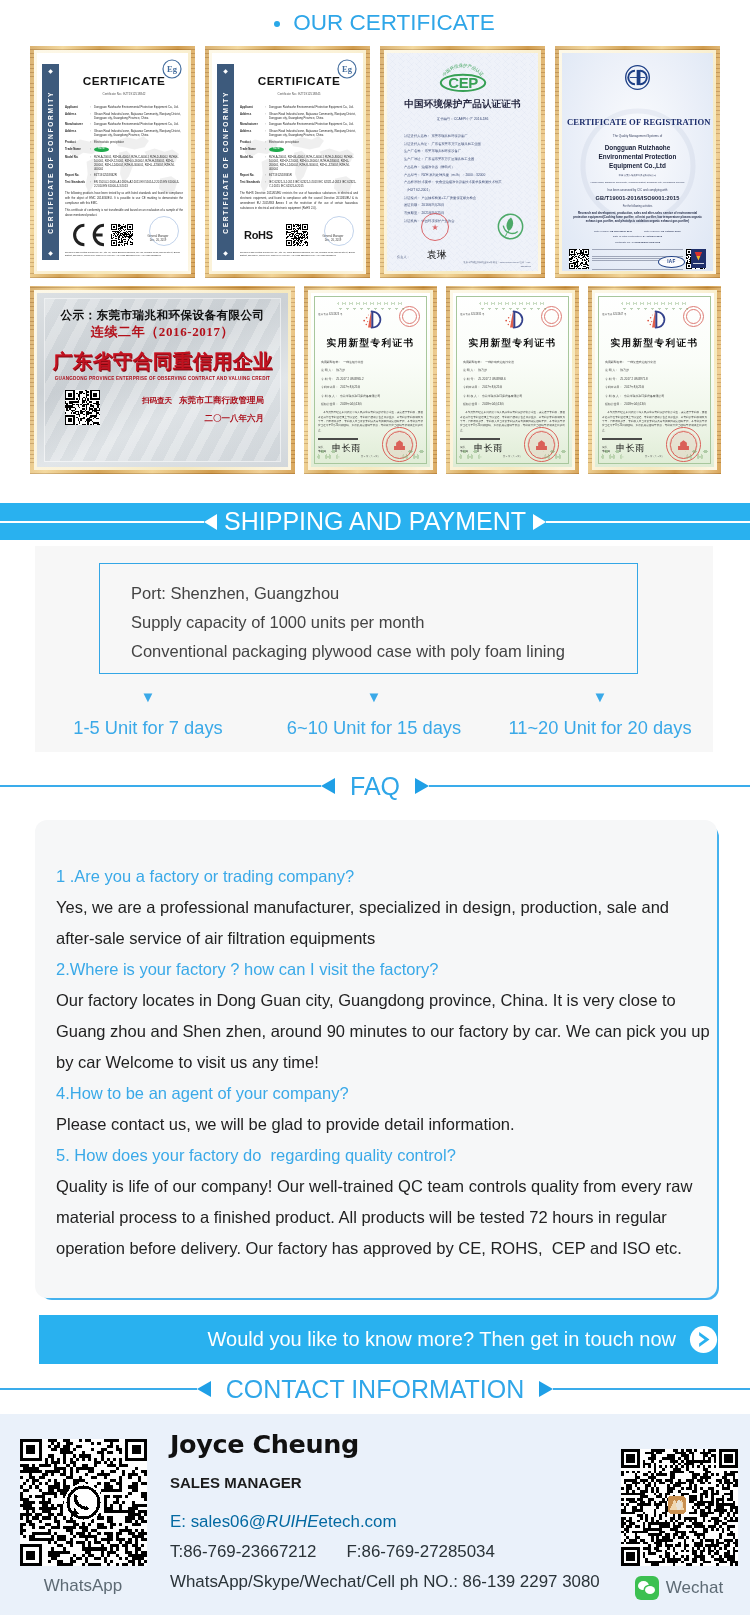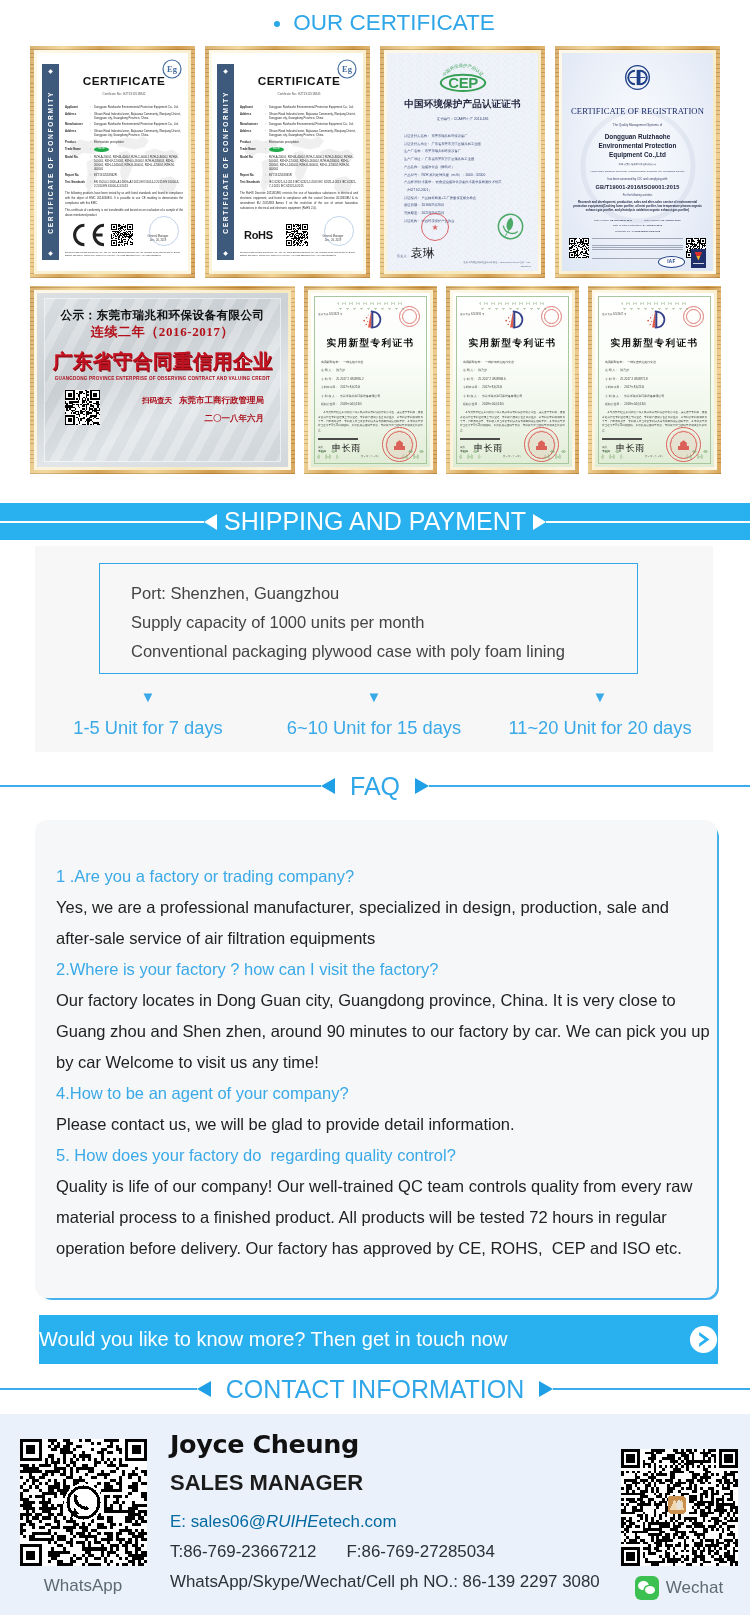--- a/index.html
+++ b/index.html
@@ -68,30 +68,30 @@
   .ceph1{font-size:9.6px;font-weight:bold;color:#24263f;margin-top:1px;letter-spacing:.1px;position:relative;}
   .ceph2{font-size:3.4px;color:#3b4a74;margin-top:6px;position:relative;}
   .cepfields{margin-top:12px;text-align:left;padding-left:11px;position:relative;}
   .crow2{font-size:3.3px;line-height:7.7px;color:#3b4a74;white-space:nowrap;}
   .ck2{margin-right:1px;}
   .cepstamp{position:absolute;left:34px;bottom:30px;width:26px;height:26px;border:1.2px solid #d3383b;border-radius:50%;opacity:.75;}
   .cepstamp:after{content:"\2605";position:absolute;left:50%;top:50%;transform:translate(-50%,-50%);color:#d3383b;font-size:8px;}
   .cepmark{position:absolute;right:14px;bottom:27px;opacity:.88;}
   .cepsign{position:absolute;left:10px;bottom:9px;text-align:left;}
   .cepsign .l{font-size:3.2px;color:#3b4a74;}
-  .cepsign .s{font-size:12px;color:#1a1a1a;font-family:"Liberation Serif",serif;margin-left:1px;}
+  .cepsign .s{font-size:10px;color:#1a1a1a;font-family:"Liberation Serif",serif;margin-left:17px;}
   .cepfoot{position:absolute;right:7px;bottom:3px;font-size:2.3px;color:#55607f;text-align:right;line-height:3.4px;width:70px;}
 
   
   .csheet.iso{background:radial-gradient(ellipse at 50% 42%,#fbfcfe 0%,#edf1f9 48%,#dde6f4 100%);
     padding:6px 5px 4px 5px;box-sizing:border-box;text-align:center;color:#27304a;}
   .csheet.iso:before{content:"";position:absolute;left:50%;top:52%;transform:translate(-50%,-50%);
     width:105px;height:105px;border-radius:50%;border:5px solid rgba(120,140,180,.10);}
   .isologo{margin-top:5px;position:relative;}
-  .isoh1{font-size:8.6px;font-weight:normal;color:#1b2c6a;margin-top:11px;letter-spacing:.1px;white-space:nowrap;
+  .isoh1{font-size:8.6px;font-weight:bold;color:#1b2c6a;margin-top:22px;letter-spacing:.1px;white-space:nowrap;
     font-family:"Liberation Serif",serif;position:relative;}
   .isosub{font-size:3.0px;margin-top:7px;color:#3a4463;position:relative;}
   .isoco{font-size:6.4px;font-weight:bold;margin-top:5px;line-height:9.2px;color:#161d36;position:relative;}
   .isocn{font-size:2.3px;margin-top:3px;color:#3a4463;position:relative;}
   .isoad{font-size:2.3px;margin-top:4px;color:#3a4463;position:relative;}
   .isoas{font-size:2.9px;margin-top:5px;color:#3a4463;position:relative;}
   .isostd{font-size:5.6px;font-weight:bold;margin-top:3px;letter-spacing:.1px;color:#161d36;position:relative;}
   .isoal{font-size:2.6px;margin-top:4px;color:#3a4463;position:relative;}
   .isoac{font-size:2.9px;line-height:4.3px;margin-top:3px;font-weight:bold;color:#222b48;position:relative;padding:0 5px;}
   .isodates{display:flex;justify-content:center;gap:12px;font-size:2.5px;margin-top:6px;color:#3a4463;position:relative;}
@@ -198,38 +198,38 @@
   .faq-shadow{position:absolute;left:5px;right:0;top:5px;bottom:0;border-radius:12px;background:#45b2ee;}
   .faq-shadow:before{content:"";position:absolute;left:0;top:0;width:62%;height:62%;
      background:#fff;border-top-left-radius:12px;}
   .faq-card{position:absolute;left:0;top:0;right:2.5px;bottom:2.5px;background:#f6f7f8;border-radius:12px;
      padding:41px 0 0 21px;box-sizing:border-box;}
   .faq-q{color:#3aa9e8;font-size:16.5px;line-height:31px;white-space:pre-wrap;}
   .faq-a{color:#222;font-size:16.5px;line-height:31px;}
   .faq-a>div{white-space:pre-wrap;}
 
   
-  .cta{margin:15px 32px 0 39px;height:49px;background:#29b1ef;display:flex;align-items:center;justify-content:space-between;}
+  .cta{margin:15px 32px 0 39px;height:49px;background:#29b1ef;display:flex;align-items:center;justify-content:flex-end;}
   .cta .t{color:#fff;font-size:20px;}
   .cta .circ{margin-left:13px;width:29px;height:29px;line-height:0;}
 
   
   .contact{background:#eaf1fa;height:201px;position:relative;}
   .qr{position:absolute;text-align:center;}
   .qr.qr-left{left:19px;top:25px;width:128px;}
   .qr.qr-right{left:620px;top:35px;width:118px;}
   .qr .qrimg{display:inline-block;line-height:0;background:#fff;}
   .qr .lbl{font-size:17px;color:#5d6a74;margin-top:6px;}
   .qr .lbl.wc{display:flex;align-items:center;justify-content:center;gap:7px;}
   .wcicon{width:24px;height:24px;border-radius:6px;background:#3cc051;position:relative;display:inline-block;flex:none;}
   .wcicon:before{content:"";position:absolute;left:3px;top:5px;width:11px;height:9px;border-radius:50% 50% 45% 45%/55% 55% 45% 45%;background:#fff;}
   .wcicon:after{content:"";position:absolute;left:10px;top:10px;width:10px;height:8px;border-radius:50%;background:#fff;box-shadow:0 0 0 1.5px #3cc051;}
   .info{position:absolute;left:170px;top:16px;}
   .cname{font-size:25.5px;font-weight:bold;color:#111;font-family:"DejaVu Sans",sans-serif;letter-spacing:-.4px;line-height:29px;}
-  .crole{font-size:22px;font-weight:bold;color:#1c1c1c;margin-top:12px;line-height:23px;}
+  .crole{font-size:15px;font-weight:bold;color:#1c1c1c;margin-top:12px;line-height:23px;}
   .cmail{font-size:16.9px;color:#0369a1;margin-top:17px;line-height:21px;}
   .cmail i{font-style:italic;}
   .ctel{font-size:16.9px;color:#2a3338;margin-top:9px;line-height:21px;}
   .ctel .sp{display:inline-block;width:30px;}
   .cim{font-size:16.9px;color:#2a3338;margin-top:9px;line-height:21px;}
 </style>
 </head>
 <body>
 
 <div class="page">

